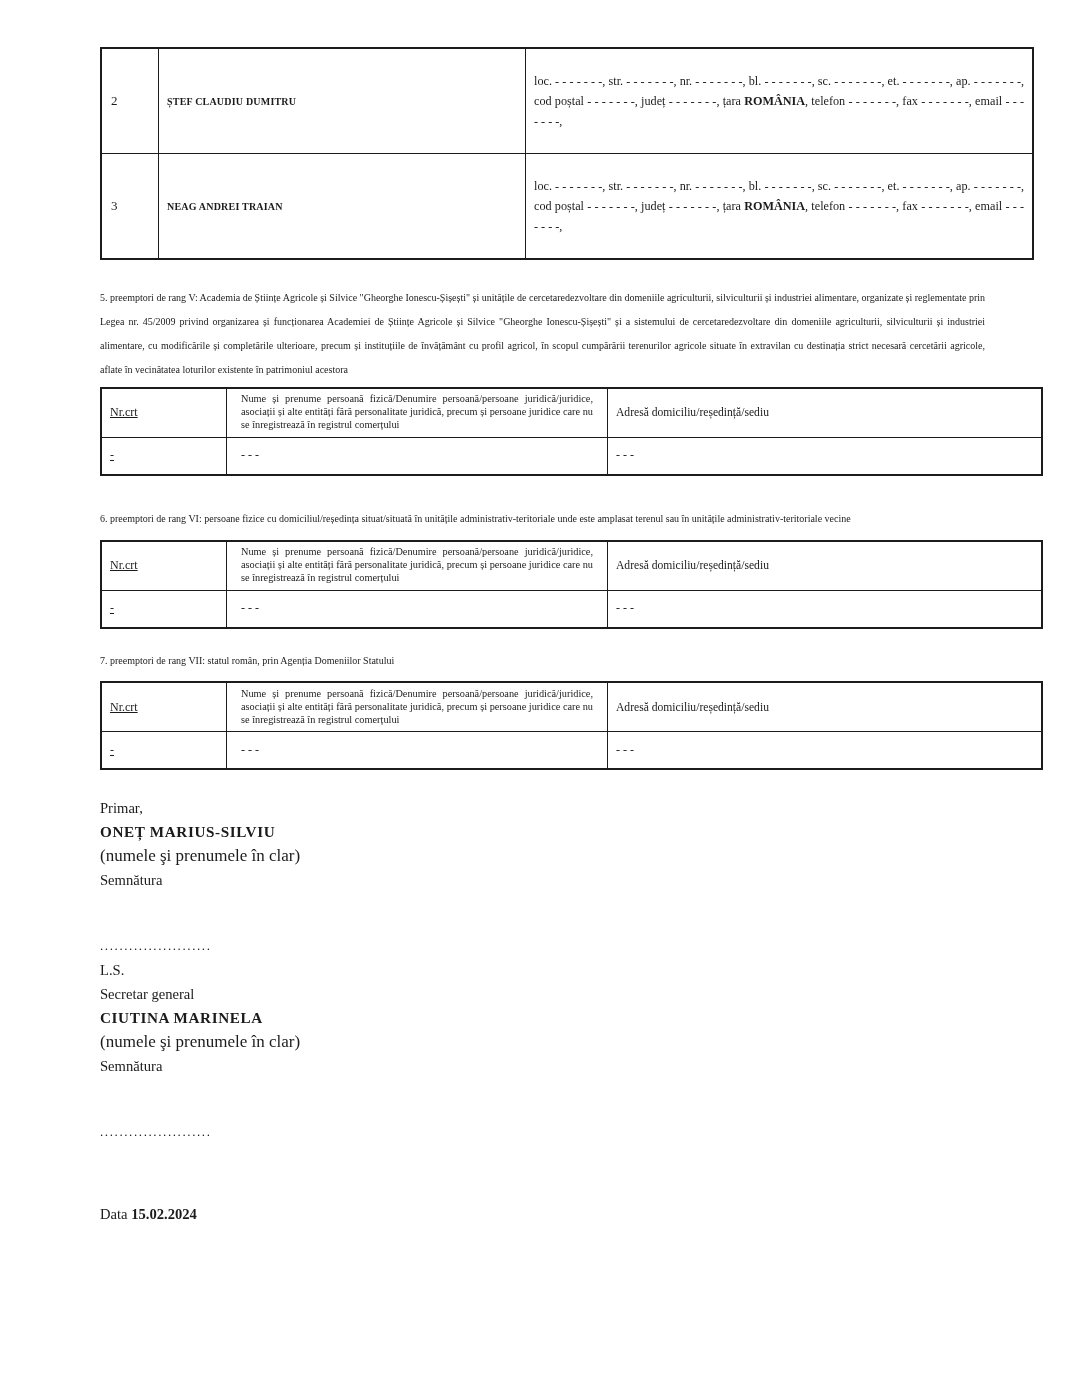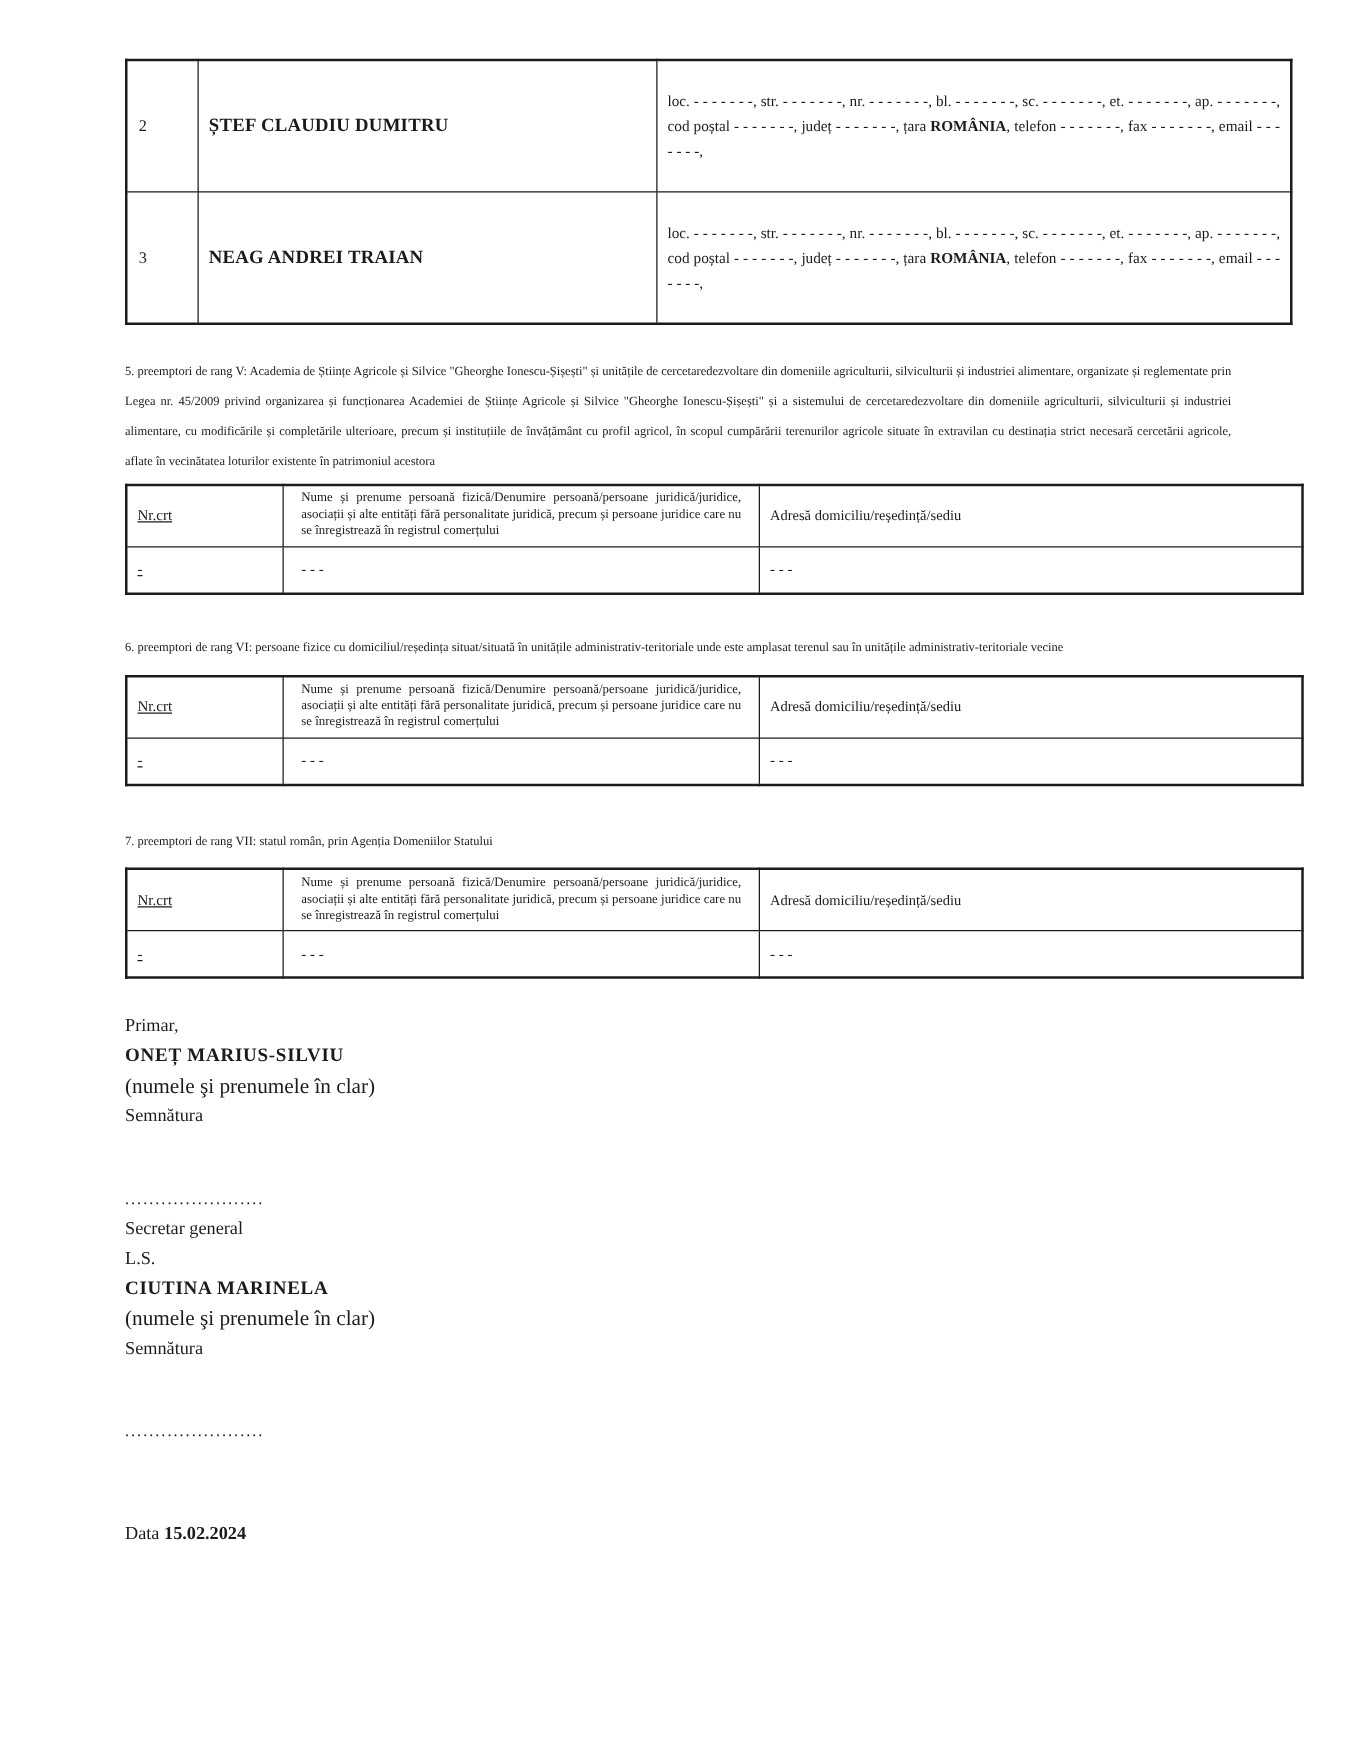--- a/index.html
+++ b/index.html
@@ -29,34 +29,34 @@
     table-layout: fixed;
   }
   table.doc-table td {
     border: 1.6px solid #1c1c1c;
     vertical-align: middle;
     overflow: hidden;
   }
   table.top-table { border: 2px solid #1c1c1c; }
   table.top-table td { height: 64px; }
   td.col-num   { width: 43px;  padding: 2px 4px 2px 9px; font-size: 13px; }
-  td.col-name  { width: 352px; padding: 2px 6px 2px 8px; font-weight: bold; font-size: 15px; letter-spacing: 0.2px; }
+  td.col-name  { width: 352px; padding: 2px 6px 2px 8px; font-weight: bold; font-size: 10px; letter-spacing: 0.2px; }
   td.col-addr  { width: 490px; padding: 20px 8px; font-size: 12.2px; line-height: 20px; text-align: justify; vertical-align: middle; }
   .country-bold { font-weight: bold; }
 
   
   .para {
     font-size: 10px;
     line-height: 23.9px;
     text-align: justify;
     margin: 0;
   }
   .para-5 { margin-top: 26px; margin-bottom: 5px; }
   .para-6 { margin-top: 31px; margin-bottom: 9px; }
-  .para-7 { margin-top: 33px; margin-bottom: 9px; }
+  .para-7 { margin-top: 20px; margin-bottom: 9px; }
 
   
   table.pre-table { border: 2px solid #1c1c1c; margin-bottom: 0; }
   td.pcol-1 { width: 112px; padding: 2px 4px 2px 8px; font-size: 12px; text-decoration: underline; }
   td.pcol-2 { width: 352px; padding: 3px 14px; font-size: 10.3px; line-height: 12.8px; text-align: justify; vertical-align: middle; }
   td.pcol-3 { width: 421px; padding: 2px 4px 2px 8px; font-size: 11.6px; }
   tr.pre-header td { height: 42px; }
   tr.pre-data td { height: 30px; font-size: 12px; }
 
   
@@ -156,22 +156,22 @@
     </tbody>
   </table>
 
   <div class="sig-block">
     <div>Primar,</div>
     <div class="sig-name">ONEȚ MARIUS-SILVIU</div>
     <div class="sig-note">(numele şi prenumele în clar)</div>
     <div>Semnătura</div>
     <div class="sig-dots">.......................</div>
     <div class="sig-gap"></div>
+    <div>L.S.</div>
     <div>Secretar general</div>
-    <div>L.S.</div>
     <div class="sig-name">CIUTINA MARINELA</div>
     <div class="sig-note">(numele şi prenumele în clar)</div>
     <div>Semnătura</div>
     <div class="sig-dots">.......................</div>
   </div>
 
   <div class="date-line"><span>Data </span><span class="date-value">15.02.2024</span></div>
 
 </div>
 

